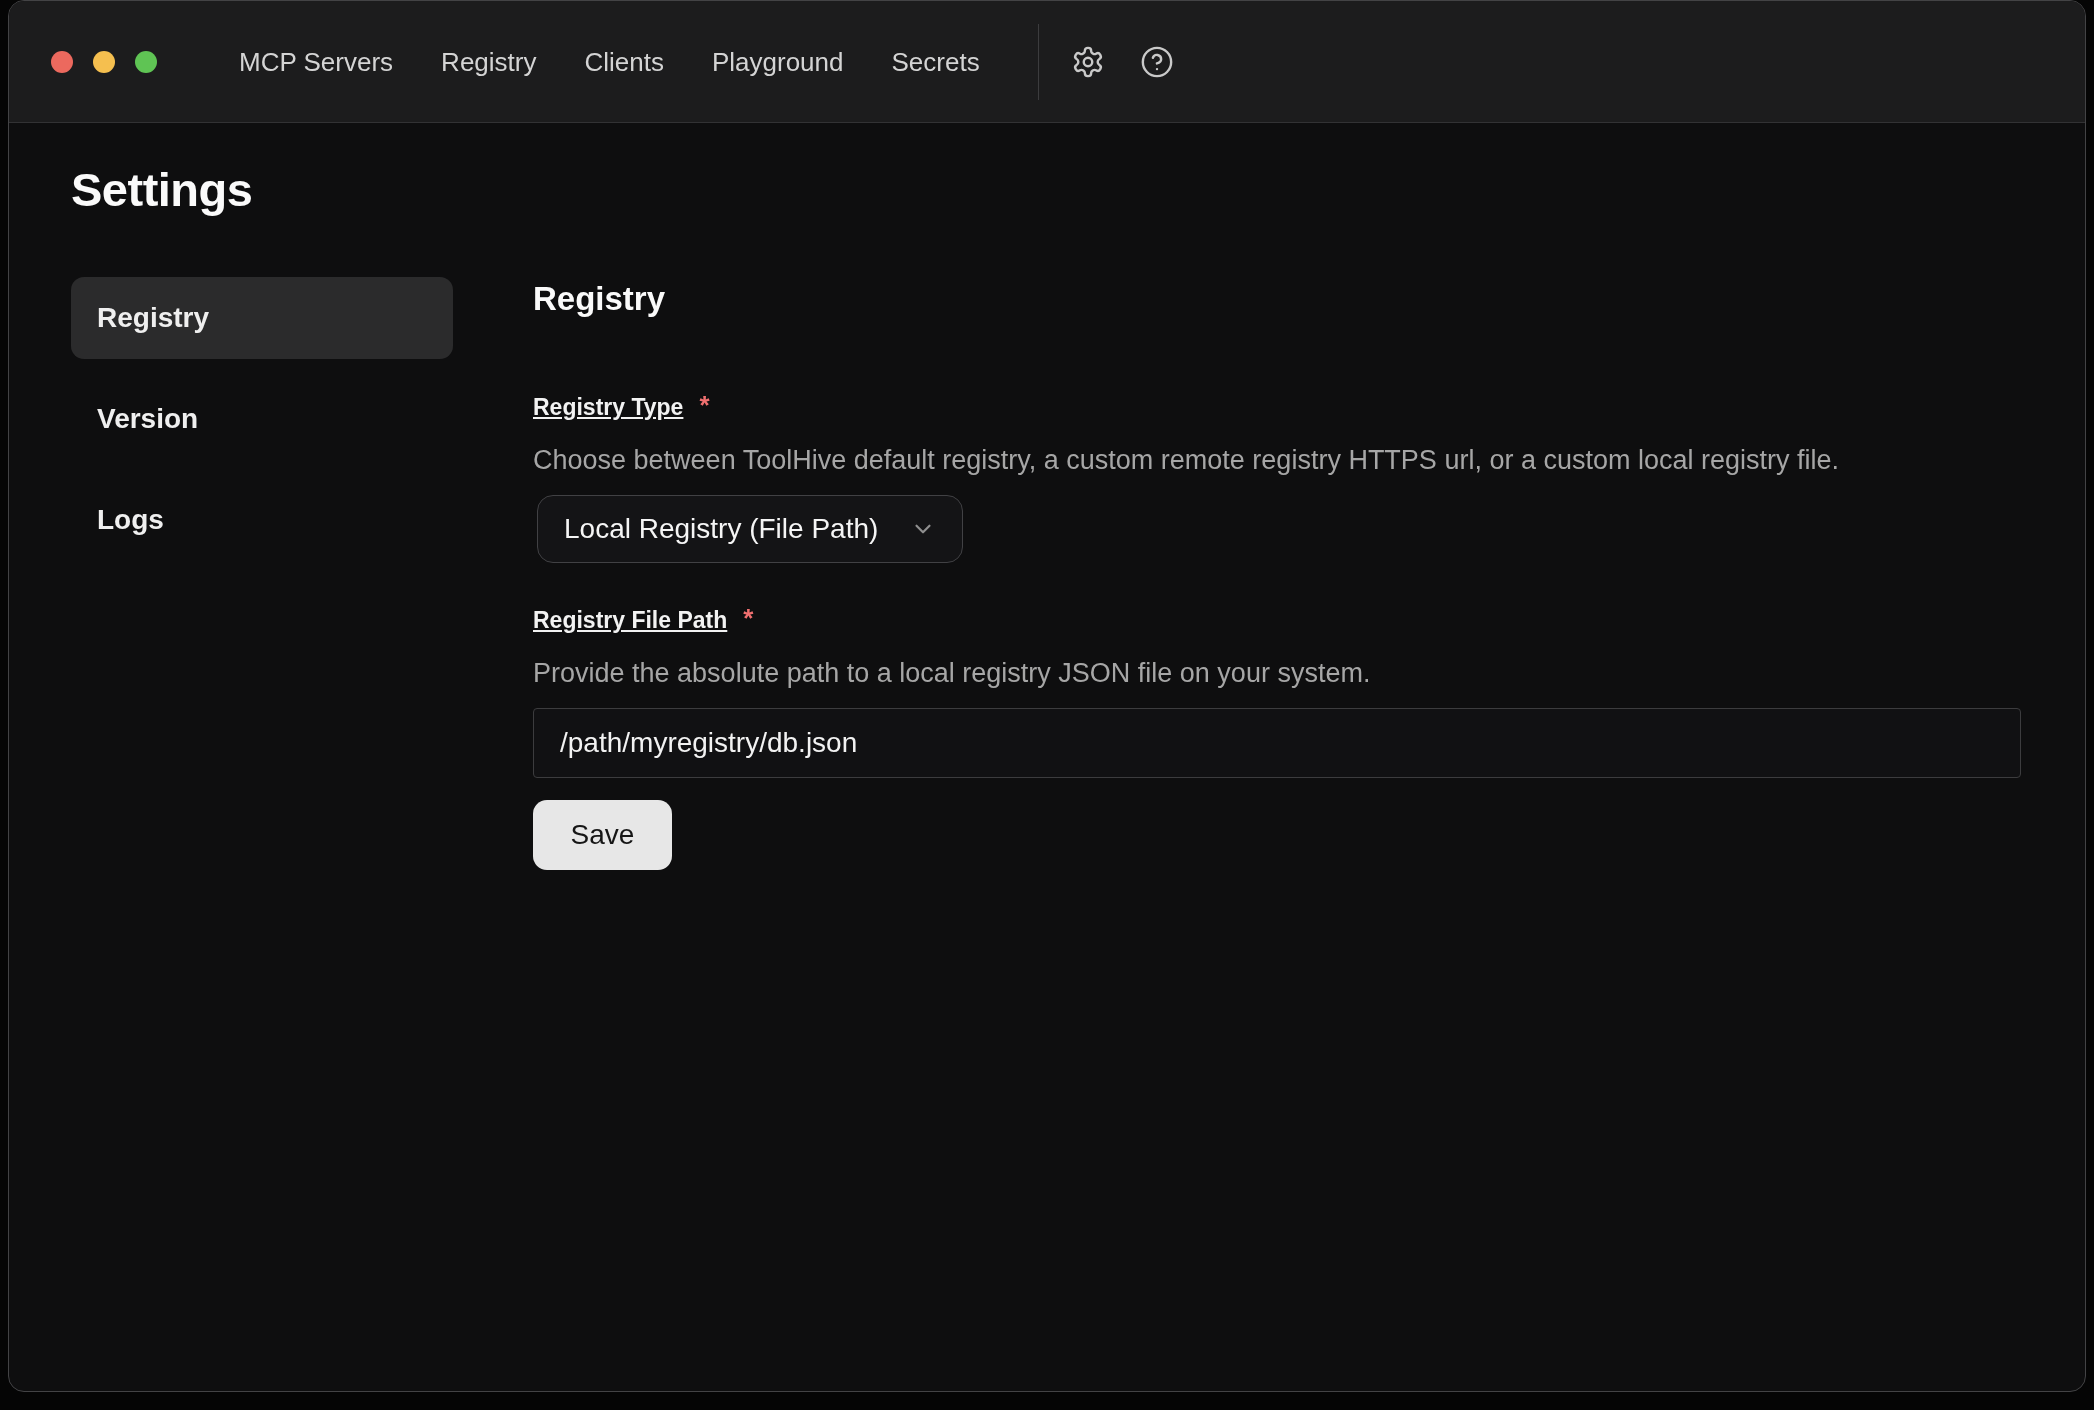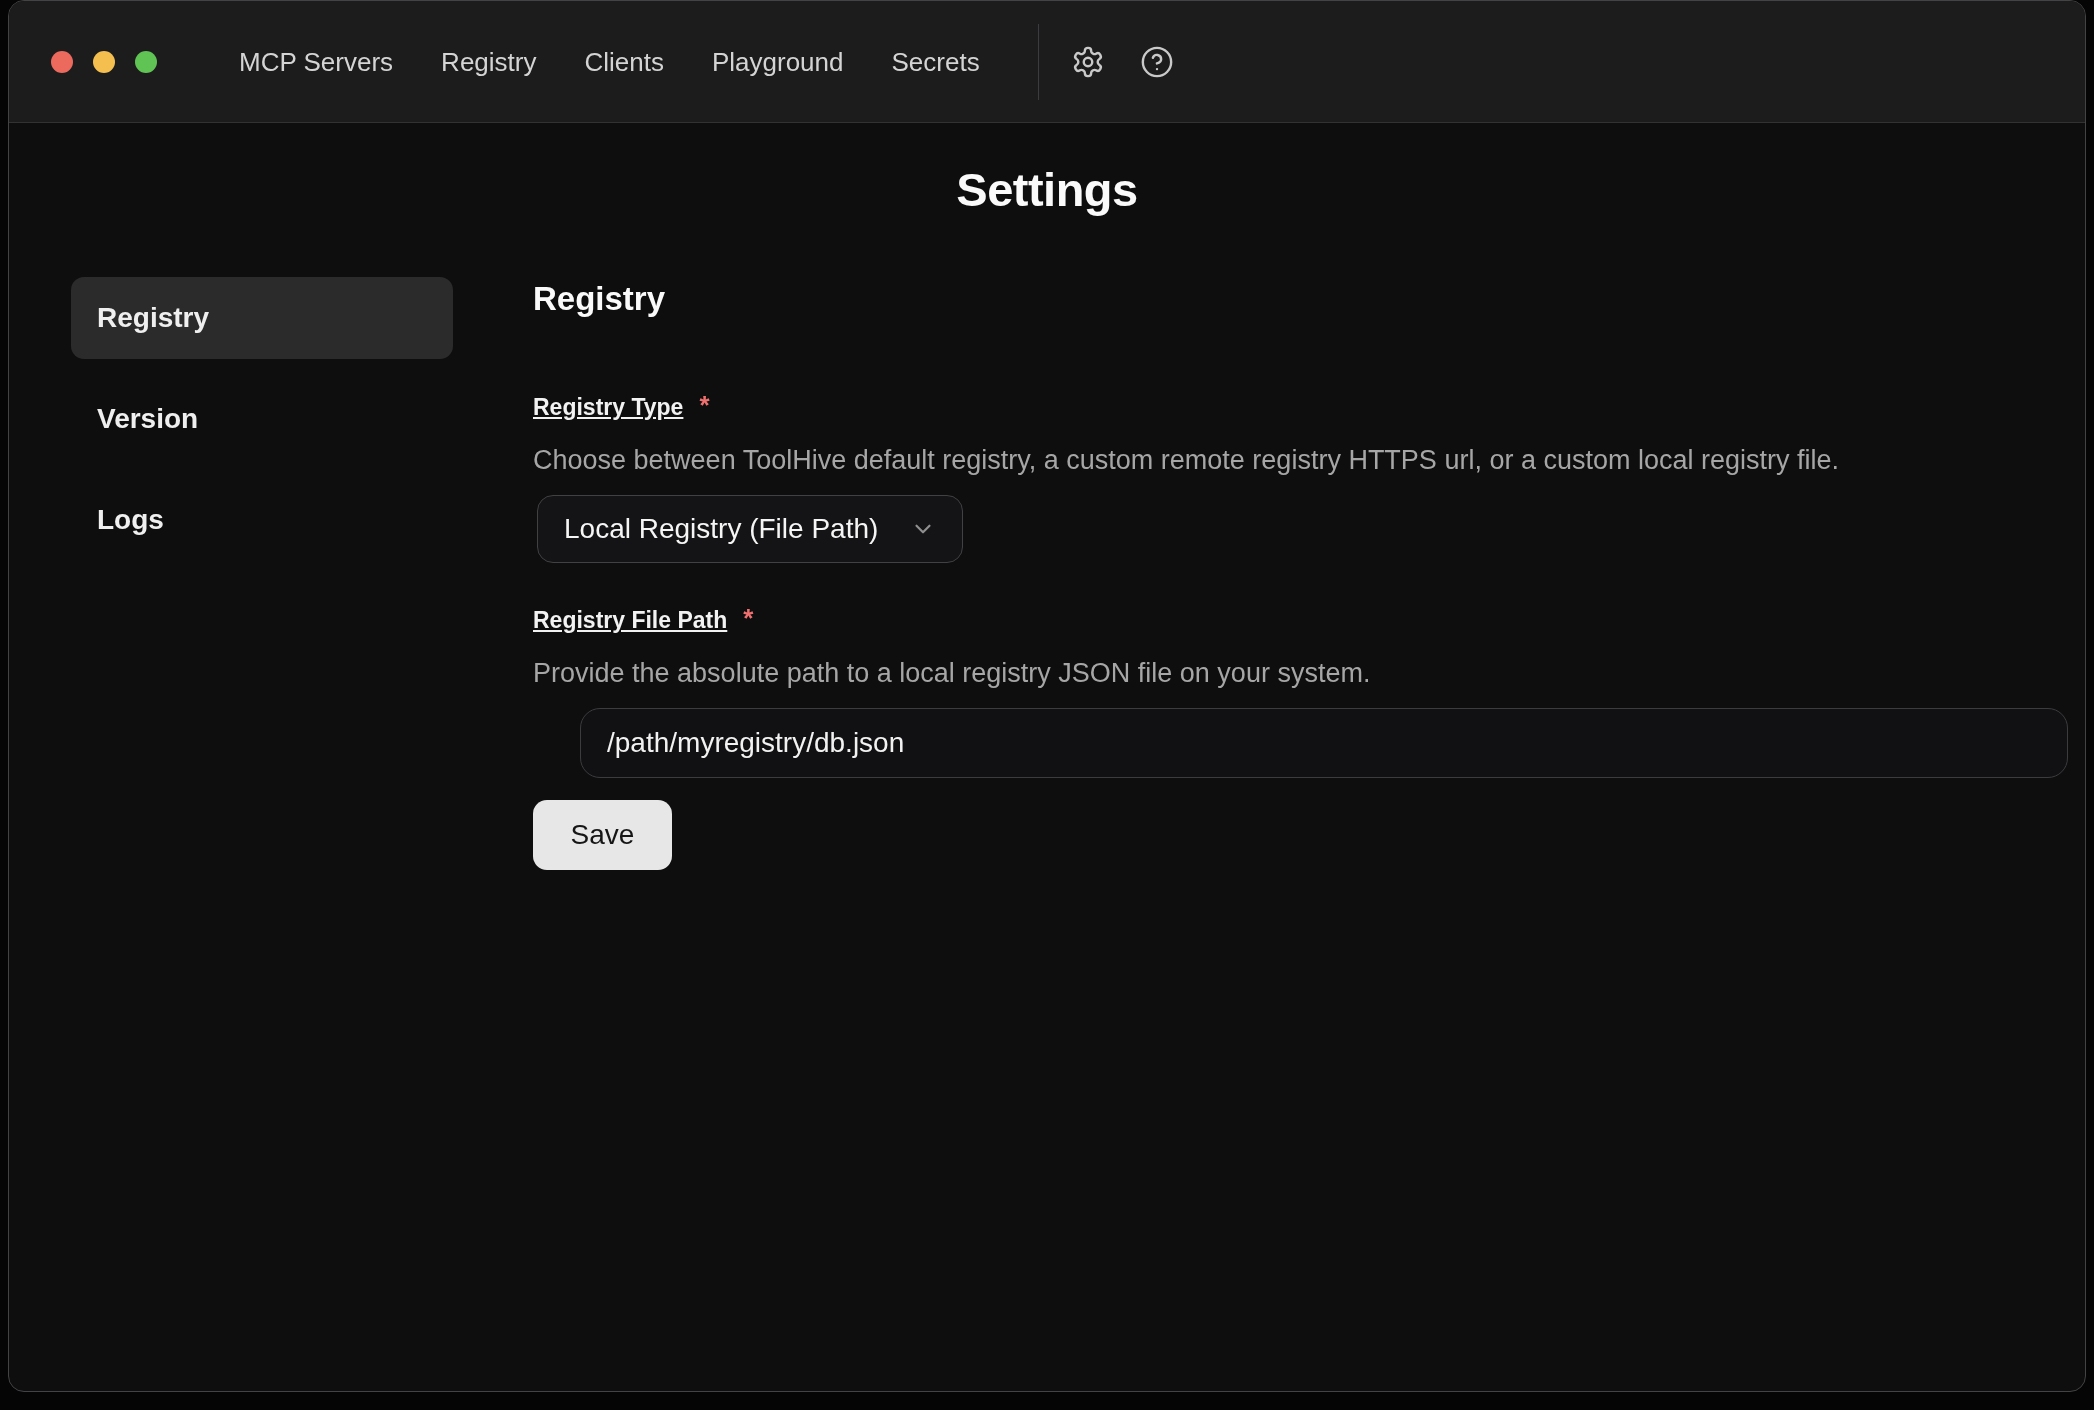--- a/index.html
+++ b/index.html
@@ -50,21 +50,20 @@
   }
   .icon-btn svg { width: 34px; height: 34px; }
   
   .page { padding: 36px 62px 0 62px; }
   .page-title {
     color: #fafafa;
     font-size: 47px;
     font-weight: 700;
     line-height: 62px;
     letter-spacing: -0.5px;
-    text-align: center;
   }
   .content-row { display: flex; margin-top: 56px; }
   
   .settings-sidebar { width: 382px; flex: none; }
   .settings-sidebar .side-item {
     height: 82px;
     display: flex;
     align-items: center;
     padding-left: 26px;
     margin-bottom: 19px;
@@ -132,28 +131,27 @@
   }
   .select-chevron { color: #8f8f8f; display: flex; align-items: center; margin-left: 24px; }
   .select-chevron svg { width: 26px; height: 26px; }
   .text-input {
     margin-top: 18px;
     width: 1488px;
     max-width: 100%;
     height: 70px;
     background: #111113;
     border: 1.5px solid #3c3c3e;
-    border-radius: 20px;
+    border-radius: 4px;
     color: #f2f2f2;
     font-size: 28px;
     font-family: "Liberation Sans", "DejaVu Sans", sans-serif;
     padding: 0 26px;
     outline: none;
     display: block;
-    margin-left: 47px;
   }
   .save-btn {
     margin-top: 22px;
     width: 139px;
     height: 70px;
     background: #e7e7e7;
     color: #161616;
     font-size: 28px;
     font-weight: 500;
     font-family: "Liberation Sans", "DejaVu Sans", sans-serif;

